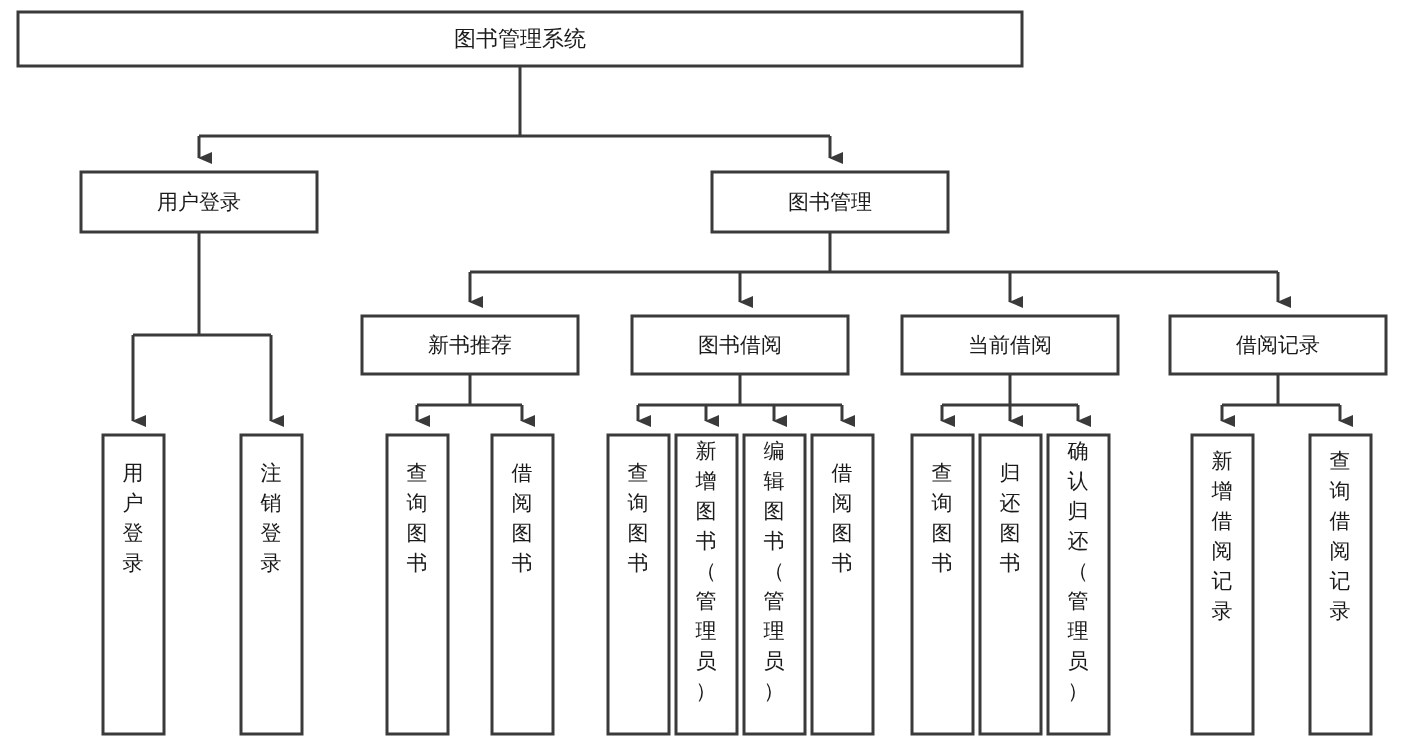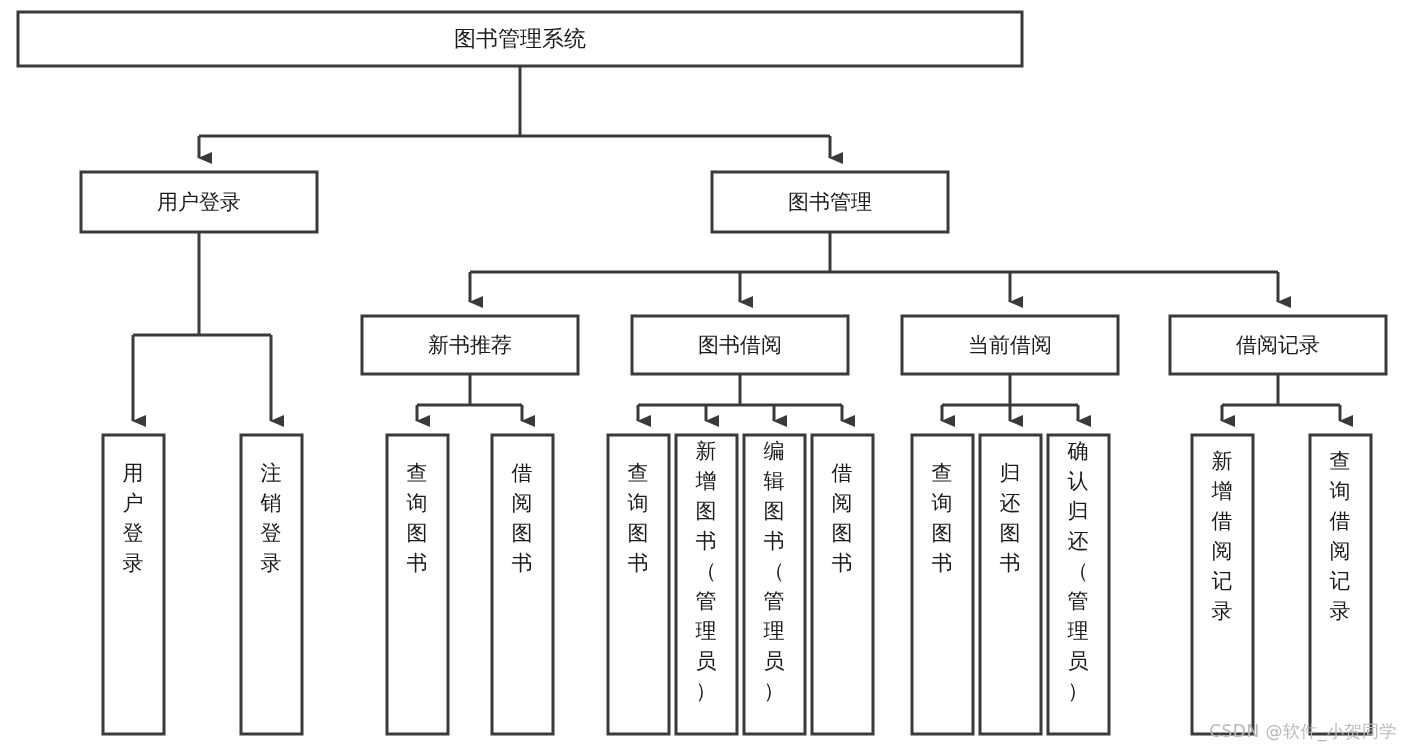--- a/index.html
+++ b/index.html
@@ -231,15 +231,14 @@
       <text class="vlabel" x="1222" y="468"><tspan x="1222" y="468">新</tspan><tspan x="1222" y="498">增</tspan><tspan x="1222" y="528">借</tspan><tspan x="1222" y="558">阅</tspan><tspan x="1222" y="588">记</tspan><tspan x="1222" y="618">录</tspan></text>
     </g>
 
     <g>
       <rect class="node-box" x="1310" y="435" width="61" height="299"></rect>
       <text class="vlabel" x="1340" y="468"><tspan x="1340" y="468">查</tspan><tspan x="1340" y="498">询</tspan><tspan x="1340" y="528">借</tspan><tspan x="1340" y="558">阅</tspan><tspan x="1340" y="588">记</tspan><tspan x="1340" y="618">录</tspan></text>
     </g>
 
   </svg>
 
-  <div class="watermark">CSDN @软件_小贺同学</div>
 
 </div>
 
 </body></html>

